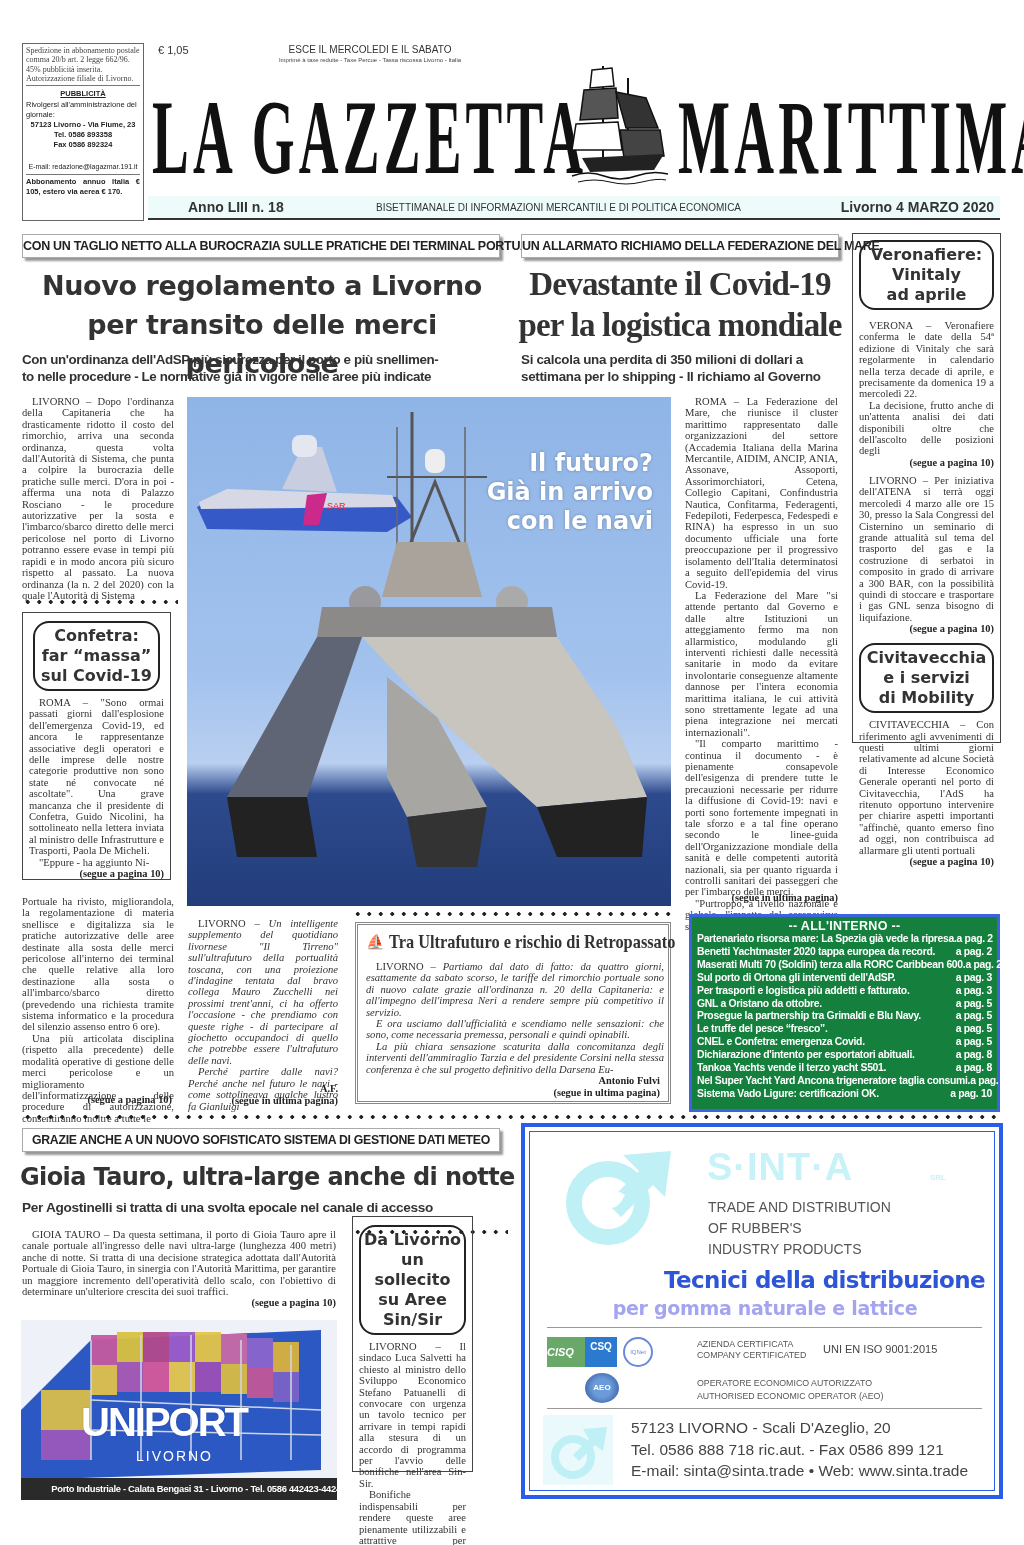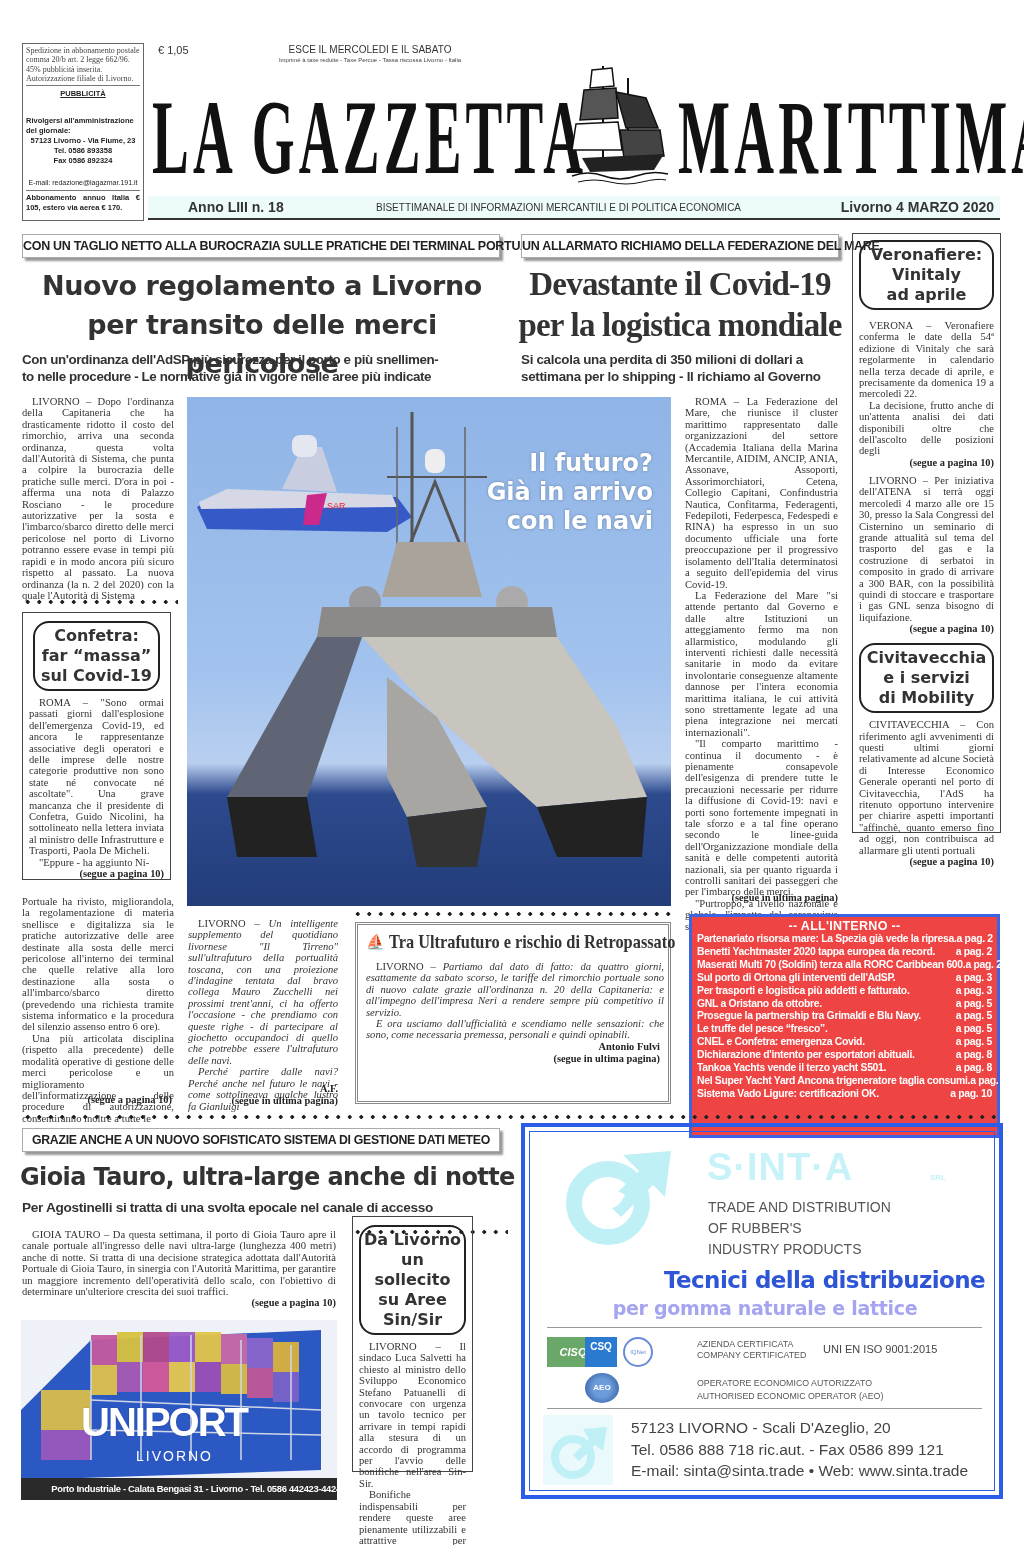--- a/index.html
+++ b/index.html
@@ -14,34 +14,34 @@
 .dots{height:8px;background-image:radial-gradient(circle,#222 1.6px,transparent 1.9px);background-size:11.5px 8px;background-repeat:repeat-x}
 .kicker{border:1px solid #aaa;box-shadow:3px 3px 2px #999;background:#fff;font-family:"Liberation Sans",sans-serif;font-weight:bold;font-size:12.5px;letter-spacing:-0.3px;color:#222;text-align:center;line-height:22px;white-space:nowrap;transform-origin:left;}
 .boxed{border:1.5px solid #444}
 .pill{border:2px solid #222;border-radius:16px;font-family:"DejaVu Sans",sans-serif;font-weight:bold;color:#333;text-align:center;line-height:20px;font-size:16px;padding:3px 2px}
 
 .admin-box{left:22px;top:43px;width:122px;height:178px;border:1px solid #666;padding:2px 3px;font-family:"Liberation Sans",sans-serif;font-size:7.5px;line-height:10px;color:#222}
 .admin-box .mini{font-family:"Liberation Serif",serif;font-size:8px;line-height:9.3px;color:#444;border-bottom:1px solid #777;padding-bottom:2px}
 .title-letter{font-family:"Liberation Serif",serif;font-weight:bold;color:#111;transform:scaleX(0.52);transform-origin:left top;white-space:nowrap}
 .info-bar{left:148px;top:196px;width:852px;height:24px;background:#eefbfb;border-bottom:2px solid #333;font-family:"Liberation Sans",sans-serif}
 
-.index-box{left:689px;top:914px;width:311px;height:224px;background:#ef4444;border:3px solid #3d63e0;padding:2px 5px;color:#fff;font-family:"Liberation Sans",sans-serif;font-weight:bold}
+.index-box{left:689px;top:914px;width:311px;height:198px;background:#15803d;border:3px solid #3d63e0;padding:2px 5px;color:#fff;font-family:"Liberation Sans",sans-serif;font-weight:bold}
 .index-row{display:flex;justify-content:space-between;font-size:10.4px;line-height:12.9px;letter-spacing:-0.3px;white-space:nowrap}
 
 .photo{left:187px;top:397px;width:484px;height:509px;background:linear-gradient(#8fb4e6 0%,#a3c3ee 55%,#b9cff0 72%,#2d4a8d 78%,#233d7a 100%);overflow:hidden}
 .ad-sinta{left:521px;top:1123px;width:482px;height:376px;border:4px solid #2a5ee8;padding:3px}
 .ad-sinta-inner{position:absolute;left:4px;top:4px;right:4px;bottom:4px;border:1.5px solid #2a5ee8}
 </style>
 </head>
 <body>
 
 <div class="abs admin-box">
   <div class="mini">Spedizione in abbonamento postale comma 20/b art. 2 legge 662/96. 45% pubblicità inserita. Autorizzazione filiale di Livorno.</div>
   <div style="text-align:center;font-weight:bold;text-decoration:underline;margin-top:3px">PUBBLICITÀ</div>
-  <div style="font-weight:bold;margin-top:17px">Rivolgersi all'amministrazione del giornale:</div>
+  <div style="font-weight:normal;margin-top:1px">Rivolgersi all'amministrazione del giornale:</div>
   <div style="font-weight:bold;text-align:center">57123 Livorno - Via Fiume, 23</div>
   <div style="font-weight:bold;text-align:center">Tel. 0586 893358</div>
   <div style="font-weight:bold;text-align:center">Fax 0586 892324</div>
   <div style="text-align:center;margin-top:12px;font-size:7px;border-bottom:1px solid #777;padding-bottom:2px">E-mail: redazione@lagazmar.191.it</div>
   <div style="font-weight:bold;margin-top:2px;text-align:justify">Abbonamento annuo Italia € 105, estero via aerea € 170.</div>
 </div>
 
 <div class="abs sans" style="left:158px;top:44px;font-size:11px;color:#333">€ 1,05</div>
 <div class="abs sans" style="left:240px;top:44px;width:260px;text-align:center;font-size:10px;color:#333">ESCE IL MERCOLEDI E IL SABATO</div>
 <div class="abs sans" style="left:220px;top:57px;width:300px;text-align:center;font-size:6px;color:#444">Imprimé à taxe reduite - Taxe Percue - Tassa riscossa Livorno - Italia</div>
@@ -149,21 +149,21 @@
   <div>settimana per lo shipping - Il richiamo al Governo</div>
 </div>
 <div class="abs body-text" style="left:685px;top:396px;width:153px">
   <p>ROMA – La Federazione del Mare, che riunisce il cluster marittimo rappresentato dalle organizzazioni del settore (Accademia Italiana della Marina Mercantile, AIDIM, ANCIP, ANIA, Assonave, Assoporti, Assorimorchiatori, Cetena, Collegio Capitani, Confindustria Nautica, Confitarma, Federagenti, Fedepiloti, Federpesca, Fedespedi e RINA) ha espresso in un suo documento ufficiale una forte preoccupazione per il progressivo isolamento dell'Italia determinatosi a seguito dell'epidemia del virus Covid-19.</p>
   <p>La Federazione del Mare "si attende pertanto dal Governo e dalle altre Istituzioni un atteggiamento fermo ma non allarmistico, modulando gli interventi richiesti dalle necessità sanitarie in modo da evitare involontarie conseguenze altamente dannose per l'intera economia marittima italiana, le cui attività sono strettamente legate ad una piena integrazione nei mercati internazionali".</p>
   <p>"Il comparto marittimo - continua il documento - è pienamente consapevole dell'esigenza di prendere tutte le precauzioni necessarie per ridurre la diffusione di Covid-19: navi e porti sono fortemente impegnati in tale sforzo e a tal fine operano secondo le linee-guida dell'Organizzazione mondiale della sanità e delle competenti autorità nazionali, sia per quanto riguarda i controlli sanitari dei passeggeri che per l'imbarco delle merci.</p>
   <p>"Purtroppo, a livello nazionale e globale, l'impatto del coronavirus sul settore marittimo è notevole</p>
 </div>
 <div class="abs segue" style="left:685px;top:892px;width:153px">(segue in ultima pagina)</div>
 
-<div class="abs boxed" style="left:852px;top:233px;width:149px;height:600px;padding:6px 6px">
+<div class="abs boxed" style="left:852px;top:233px;width:149px;height:510px;padding:6px 6px">
   <div class="pill">
     <div>Veronafiere:</div>
     <div>Vinitaly</div>
     <div>ad aprile</div>
   </div>
   <div class="body-text" style="margin-top:10px">
     <p>VERONA – Veronafiere conferma le date della 54ª edizione di Vinitaly che sarà regolarmente in calendario nella terza decade di aprile, e precisamente da domenica 19 a mercoledì 22.</p>
     <p>La decisione, frutto anche di un'attenta analisi dei dati disponibili oltre che dell'ascolto delle posizioni degli</p>
   </div>
   <div class="segue">(segue a pagina 10)</div>
@@ -189,20 +189,21 @@
 
 <div class="abs dots" style="left:352px;top:910px;width:322px"></div>
 <div class="abs" style="left:355px;top:922px;width:316px;height:182px;border:3px double #888;padding:6px 8px">
   <div style="display:flex;align-items:center;gap:4px;white-space:nowrap">
     <span style="font-size:15px">⛵</span>
     <span style="font-family:'Liberation Serif',serif;font-weight:bold;font-size:19px;transform:scaleX(0.86);transform-origin:left;display:inline-block;color:#333">Tra Ultrafuturo e rischio di Retropassato</span>
   </div>
   <div class="body-text" style="font-style:italic;margin-top:8px;width:298px">
     <p><span style="font-style:normal">LIVORNO –</span> <span>Partiamo dal dato di fatto: da quattro giorni, esattamente da sabato scorso, le tariffe del rimorchio portuale sono di nuovo calate grazie all'ordinanza n. 20 della Capitaneria: e all'impegno dell'impresa Neri a rendere sempre più competitivo il servizio.</span></p>
     <p>E ora usciamo dall'ufficialità e scendiamo nelle sensazioni: che sono, come necessaria premessa, personali e quindi opinabili.</p>
+    <p>La più chiara sensazione scaturita dalla concomitanza degli interventi dell'ammiraglio Tarzia e del presidente Corsini nella stessa conferenza è che sul progetto definitivo della Darsena Eu-</p>
   </div>
   <div class="segue">Antonio Fulvi</div>
   <div class="segue">(segue in ultima pagina)</div>
 </div>
 
 <div class="abs index-box">
   <div style="text-align:center;font-size:12.5px;line-height:14px;letter-spacing:0.3px">-- ALL'INTERNO --</div>
   <div id="index-list">
       <div class="index-row">
         <span>Partenariato risorsa mare: La Spezia già vede la ripresa.</span>
@@ -325,21 +326,21 @@
   <div class="abs sans" style="left:405px;top:46px;font-weight:bold;font-size:8px;color:#c6f2f8">SRL</div>
   <div class="abs sans" style="left:183px;top:70px;font-size:14px;line-height:21px;color:#555">
     <div>TRADE AND DISTRIBUTION</div>
     <div>OF RUBBER'S</div>
     <div>INDUSTRY PRODUCTS</div>
   </div>
   <div class="abs cond" style="left:20px;top:140px;width:440px;text-align:right;font-weight:bold;font-size:23px;color:#2e55d6;letter-spacing:-0.6px;white-space:nowrap">Tecnici della distribuzione</div>
   <div class="abs cond" style="left:20px;top:170px;width:440px;text-align:center;font-weight:bold;font-size:19px;color:#a4a4f0;letter-spacing:-0.3px;white-space:nowrap">per gomma naturale e lattice</div>
   <div class="abs" style="left:22px;top:200px;width:435px;height:1px;background:#999"></div>
 
-  <div class="abs sans" style="left:22px;top:210px;width:52px;height:30px;background:#6aa86a;color:#fff;font-weight:bold;font-style:italic;font-size:11px;line-height:30px;text-align:center">CISQ</div>
+  <div class="abs sans" style="left:22px;top:210px;width:52px;height:30px;background:#6aa86a;color:#fff;font-weight:bold;font-style:italic;font-size:11px;line-height:30px;text-align:left">CISQ</div>
   <div class="abs sans" style="left:60px;top:210px;width:32px;height:30px;background:#2a7ad0;color:#fff;font-weight:bold;font-size:10px;line-height:20px;text-align:center">CSQ</div>
   <div class="abs sans" style="left:98px;top:210px;width:30px;height:30px;border:2px solid #6a8ad8;border-radius:50%;color:#6a8ad8;font-size:6px;line-height:26px;text-align:center">IQNet</div>
   <div class="abs sans" style="left:172px;top:212px;font-size:8.8px;line-height:11px;color:#555">
     <div>AZIENDA CERTIFICATA</div>
     <div>COMPANY CERTIFICATED</div>
   </div>
   <div class="abs sans" style="left:298px;top:216px;font-size:11px;color:#444">UNI EN ISO 9001:2015</div>
   <div class="abs sans" style="left:60px;top:246px;width:34px;height:30px;border-radius:50%;background:radial-gradient(circle,#6b9bd8 40%,#2a4f9a 100%);color:#fff;font-weight:bold;font-size:8px;line-height:30px;text-align:center">AEO</div>
   <div class="abs sans" style="left:172px;top:250px;font-size:8.8px;line-height:12.5px;color:#555">
     <div>OPERATORE ECONOMICO AUTORIZZATO</div>

